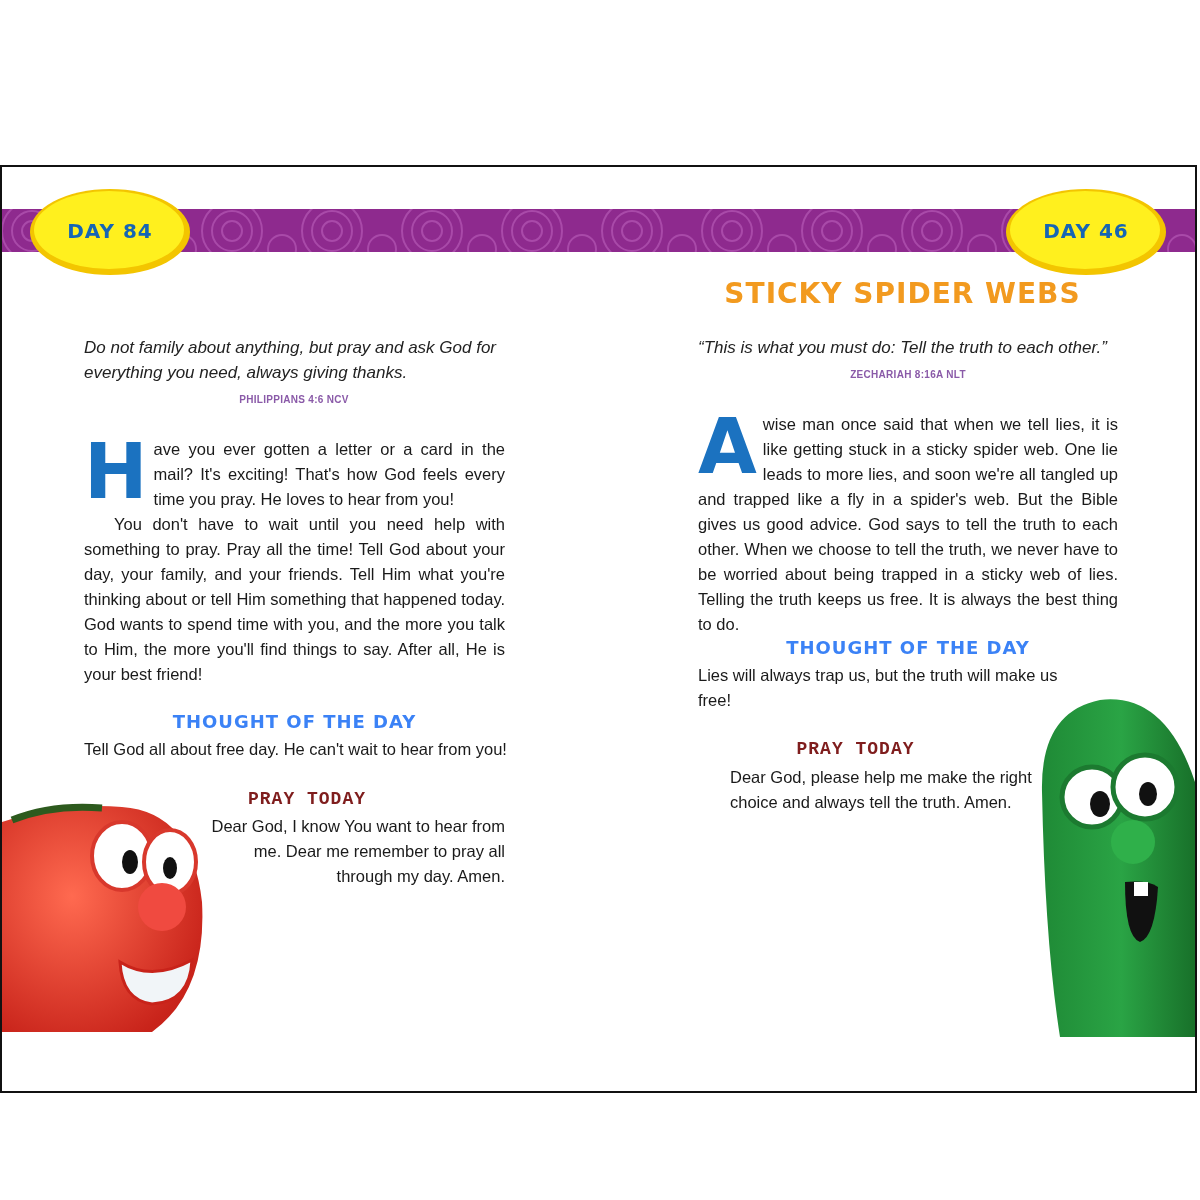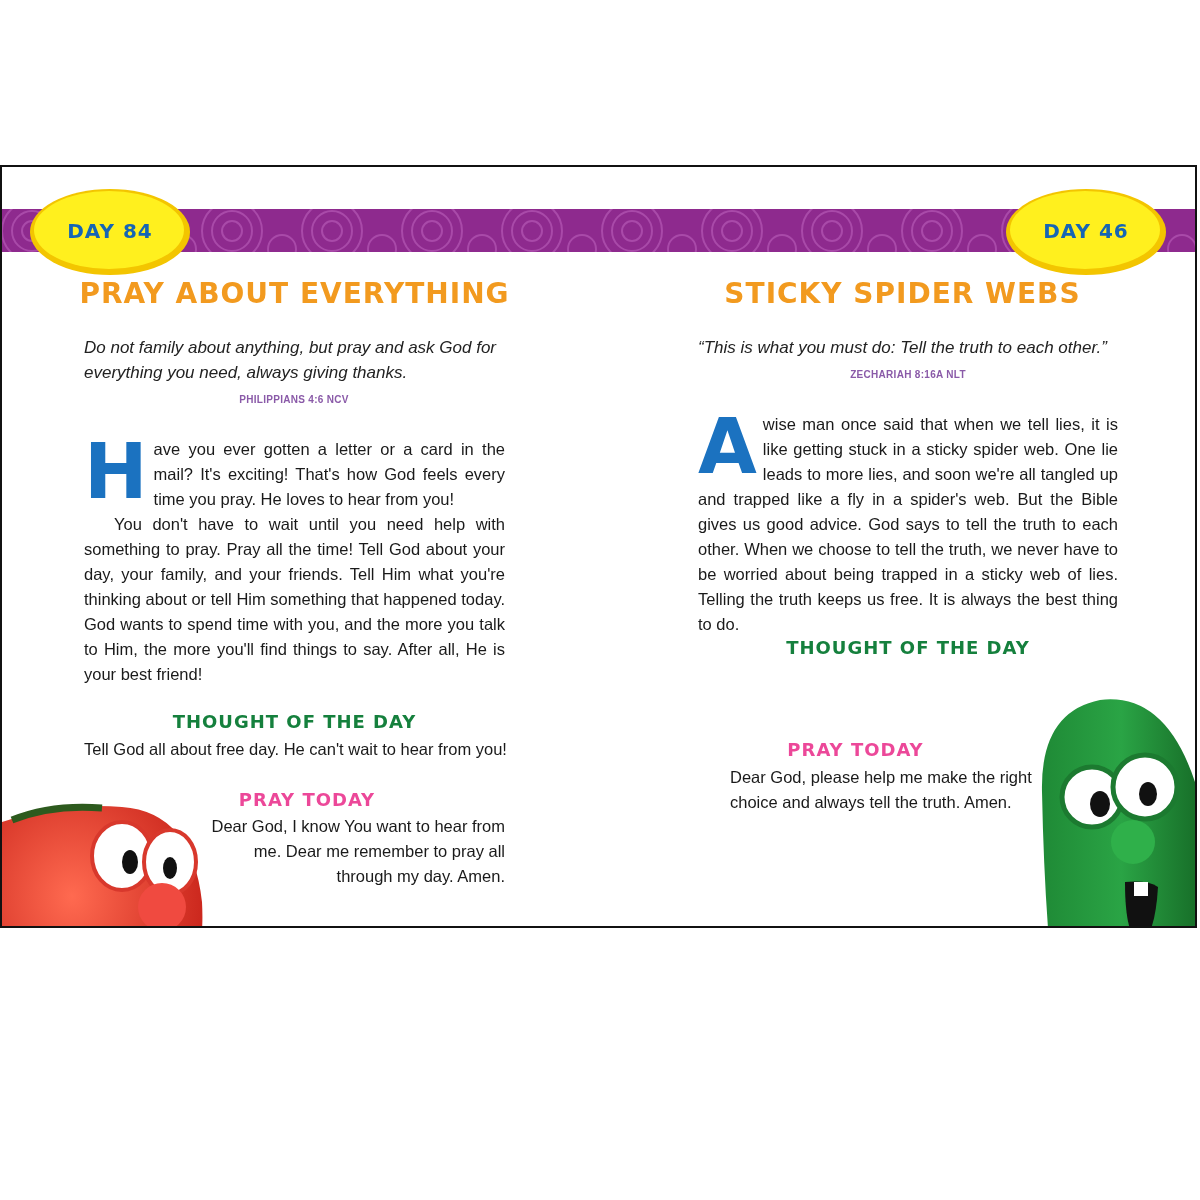--- a/index.html
+++ b/index.html
@@ -1,34 +1,34 @@
 <!DOCTYPE html>
 <html><head>
 <meta charset="utf-8">
 <style>
   html, body { margin:0; padding:0; }
   body { width:1200px; height:1200px; background:#ffffff; position:relative; overflow:hidden; font-family:"Liberation Sans", sans-serif; }
-  .spread { position:absolute; left:0; top:165px; width:1197px; height:763px; border:2px solid #111; background:#fff; overflow:hidden; box-sizing:border-box; }
+  .spread { position:absolute; left:0; top:165px; width:1197px; height:928px; border:2px solid #111; background:#fff; overflow:hidden; box-sizing:border-box; }
   .band { position:absolute; left:0; top:42px; width:100%; height:43px; background:#8e2a8e; overflow:hidden; }
   .band svg { position:absolute; left:0; top:0; }
   .oval { position:absolute; top:22px; width:160px; height:86px; border-radius:50%; background:#f3c500; }
   .oval-inner { position:absolute; left:4px; top:2px; width:150px; height:78px; border-radius:50%; background:#fff01e; }
   .oval-label { position:absolute; left:0; right:0; top:30px; text-align:center; font-weight:900; font-size:20px; color:#1565b5; letter-spacing:1px; font-family:"DejaVu Sans", sans-serif; }
   .page { position:absolute; top:0; height:100%; }
   .page-left { left:0; width:598px; }
   .page-right { left:598px; width:597px; }
   .title { position:absolute; text-align:center; font-family:"DejaVu Sans", sans-serif; font-weight:900; font-size:28px; color:#f29a1f; letter-spacing:1px; }
   .verse { position:absolute; font-style:italic; font-size:17px; line-height:25px; color:#222; }
   .ref { position:absolute; font-size:10px; color:#8a5aa8; font-weight:bold; text-align:center; letter-spacing:0.3px; }
   .body-text { position:absolute; font-size:16.5px; line-height:25px; color:#1a1a1a; text-align:justify; }
   .dropcap { float:left; font-family:"DejaVu Sans", sans-serif; font-weight:bold; font-size:76px; line-height:62px; color:#1b72c0; margin:4px 6px 0 0; height:66px; }
   .indent { text-indent:30px; display:block; }
   .section-head { position:absolute; text-align:center; font-family:"DejaVu Sans", sans-serif; font-weight:900; font-size:18px; letter-spacing:1px; }
-  .green { color:#15803d; }
-  .blue { color:#ec4899; }
+  .green { color:#3b82f6; }
+  .blue { color:#7f1d1d;font-family:Liberation Mono, monospace; }
   .plain { position:absolute; font-size:16.5px; line-height:25px; color:#1a1a1a; }
   .char { position:absolute; }
 </style>
 </head>
 <body>
 
 <div class="spread">
 
   <div class="band">
     <svg width="1200" height="43" viewBox="0 0 1200 43">
@@ -84,21 +84,20 @@
       </g>
     </svg>
   </div>
 
   <div class="page page-left">
     <div class="oval" style="left:28px;">
       <div class="oval-inner"></div>
       <div class="oval-label">DAY 84</div>
     </div>
 
-    <div class="title" style="left:40px; width:505px; top:110px;">PRAY ABOUT EVERYTHING</div>
 
     <div class="verse" style="left:82px; width:422px; top:168px;">Do not family about anything, but pray and ask God for everything you need, always giving thanks.</div>
     <div class="ref" style="left:82px; width:420px; top:227px;">PHILIPPIANS 4:6 NCV</div>
 
     <div class="body-text" style="left:82px; width:421px; top:270px;">
       <span class="dropcap">H</span>
       <span>ave you ever gotten a letter or a card in the mail? It's exciting! That's how God feels every time you pray. He loves to hear from you!</span>
       <span class="indent">You don't have to wait until you need help with something to pray. Pray all the time! Tell God about your day, your family, and your friends. Tell Him what you're thinking about or tell Him something that happened today. God wants to spend time with you, and the more you talk to Him, the more you'll find things to say. After all, He is your best friend!</span>
     </div>
 
@@ -136,20 +135,21 @@
 
     <div class="verse" style="left:98px; width:430px; top:168px;">“This is what you must do: Tell the truth to each other.”</div>
     <div class="ref" style="left:98px; width:420px; top:202px;">ZECHARIAH 8:16A NLT</div>
 
     <div class="body-text" style="left:98px; width:420px; top:245px;">
       <span class="dropcap">A</span>
       <span>wise man once said that when we tell lies, it is like getting stuck in a sticky spider web. One lie leads to more lies, and soon we're all tangled up and trapped like a fly in a spider's web. But the Bible gives us good advice. God says to tell the truth to each other. When we choose to tell the truth, we never have to be worried about being trapped in a sticky web of lies. Telling the truth keeps us free. It is always the best thing to do.</span>
     </div>
 
     <div class="section-head green" style="left:98px; width:420px; top:470px;">THOUGHT OF THE DAY</div>
+    <div class="plain" style="left:98px; width:385px; top:496px;">Lies will always trap us, but the truth will make us free!</div>
 
     <div class="section-head blue" style="left:98px; width:315px; top:572px;">PRAY TODAY</div>
     <div class="plain" style="left:98px; width:320px; top:598px;margin-left:32px;">Dear God, please help me make the right choice and always tell the truth. Amen.</div>
 
     <svg class="char" style="left:430px; top:525px;" width="170" height="345" viewBox="0 0 170 345">
       <defs>
         <linearGradient id="cg" x1="0" y1="0" x2="1" y2="0">
           <stop offset="0" stop-color="#1f8a36"></stop>
           <stop offset="0.5" stop-color="#2aa445"></stop>
           <stop offset="1" stop-color="#176d28"></stop>

